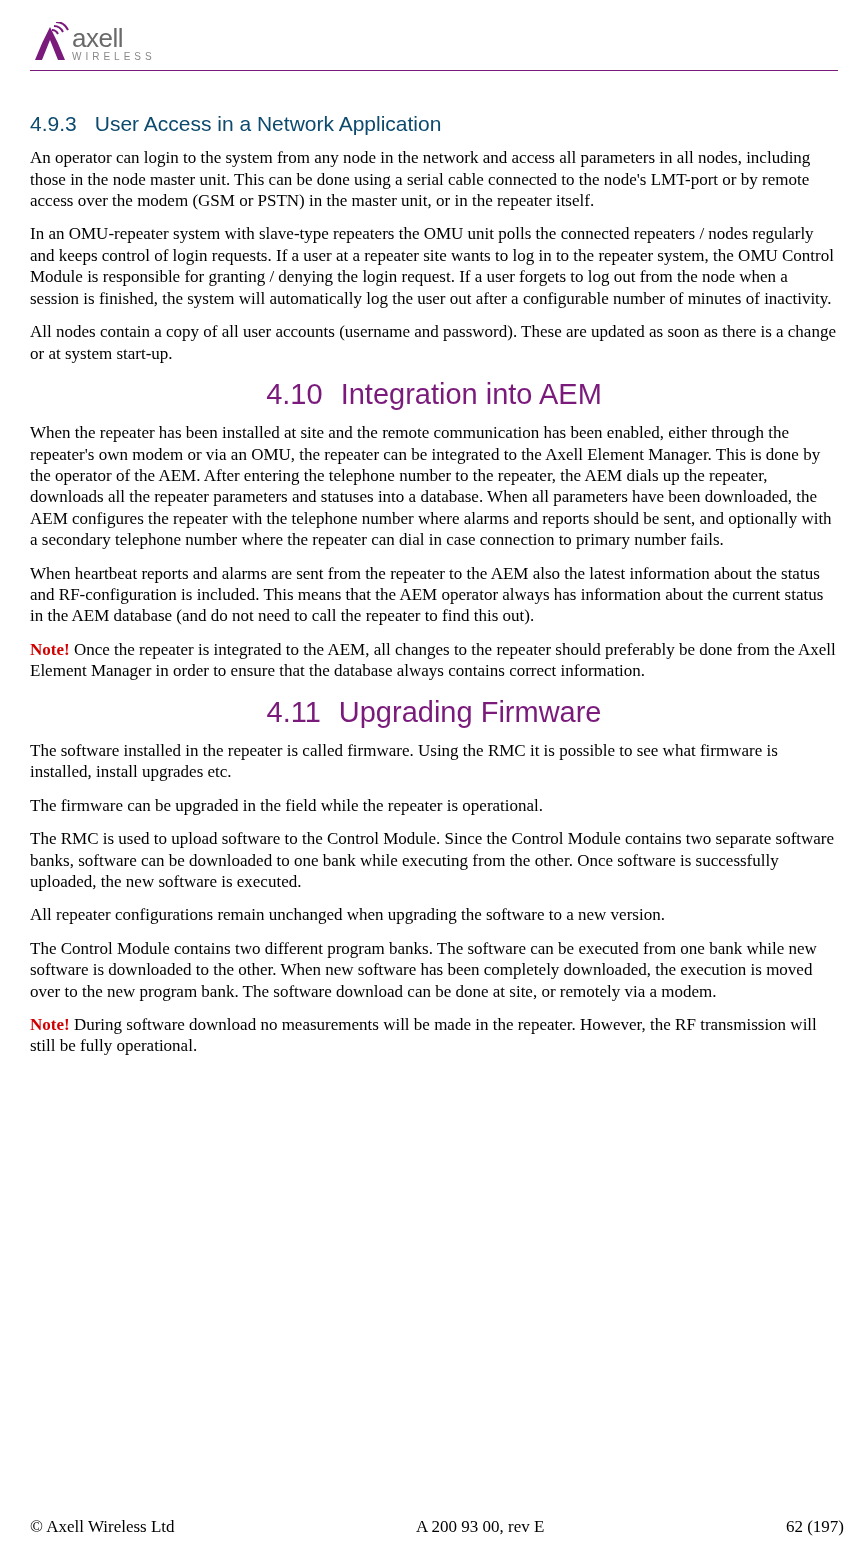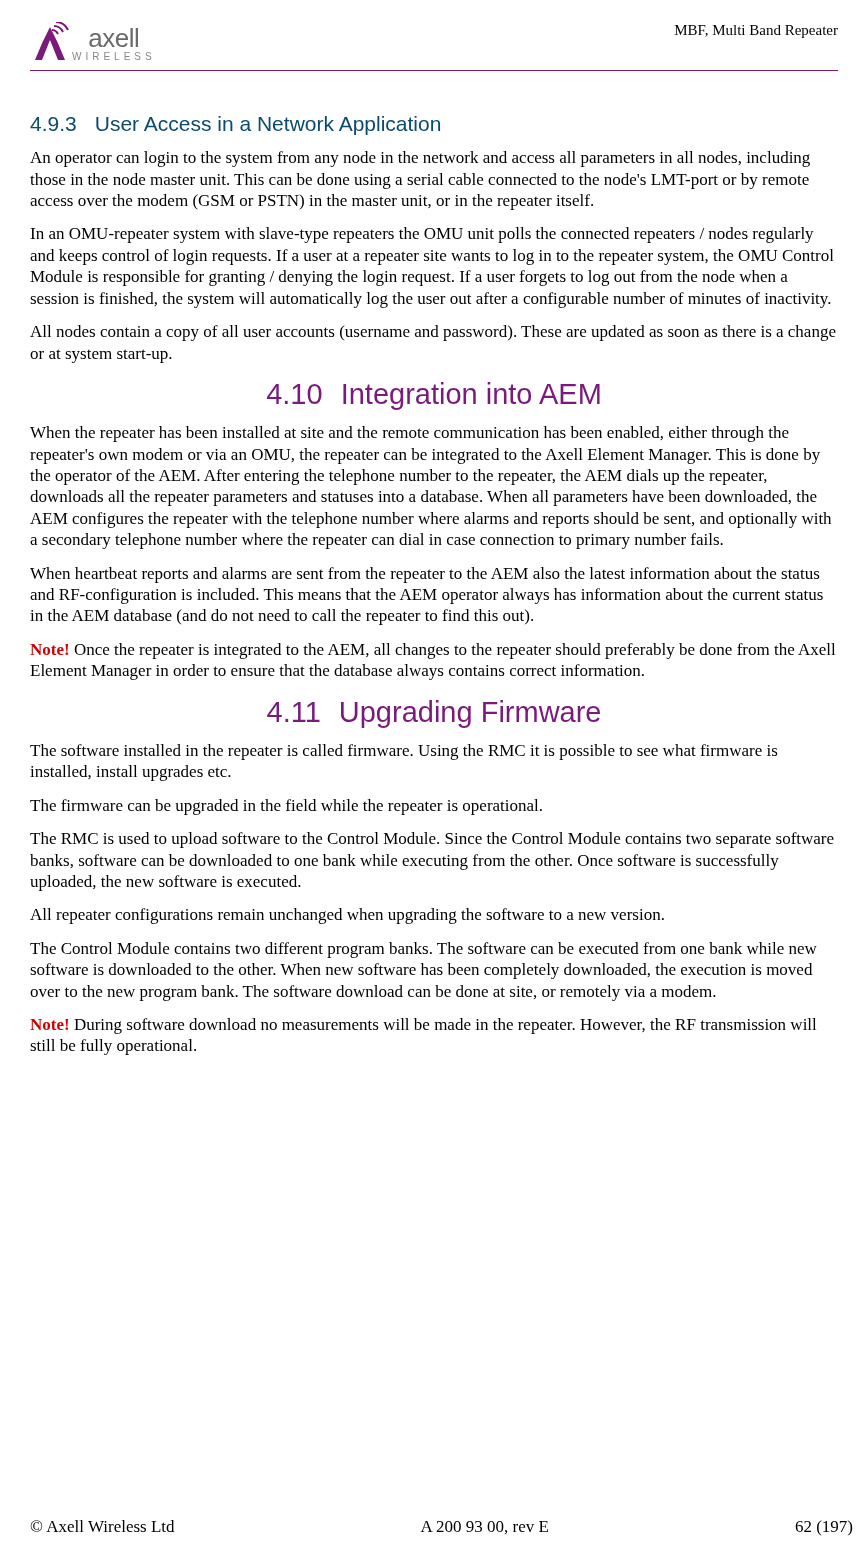--- a/index.html
+++ b/index.html
@@ -36,21 +36,20 @@
       flex-direction: column;
       line-height: 1;
       margin-top: 2px;
     }
     .logo-text .axell {
       font-family: Arial, Helvetica, sans-serif;
       font-size: 26px;
       font-weight: 300;
       letter-spacing: -0.5px;
       color: #6a6a6a;
-      text-align: center;
     }
     .logo-text .wireless {
       font-family: Arial, Helvetica, sans-serif;
       font-size: 10px;
       letter-spacing: 4px;
       color: #888888;
       margin-top: 1px;
     }
     .header-right {
       text-align: right;
@@ -105,21 +104,21 @@
       line-height: 1.26;
     }
     .note-label {
       color: #d10000;
       font-weight: bold;
     }
     .footer {
       position: absolute;
       bottom: 24px;
       left: 30px;
-      right: 15px;
+      right: 24px;
       display: flex;
       justify-content: space-between;
       font-size: 17px;
     }
   </style>
 </head>
 <body>
 
 <div class="header">
   <div class="logo">
@@ -128,21 +127,20 @@
       <path d="M 22 8 Q 26 8 28 12" stroke="#7a1b7c" stroke-width="2" fill="none"></path>
       <path d="M 24 4 Q 30 4 33 10" stroke="#7a1b7c" stroke-width="2" fill="none"></path>
       <path d="M 26 0 Q 34 0 38 8" stroke="#7a1b7c" stroke-width="2" fill="none"></path>
     </svg>
     <div class="logo-text">
       <span class="axell">axell</span>
       <span class="wireless">WIRELESS</span>
     </div>
   </div>
   <div class="header-right">
-    <div class="product-line">MBF, Multi Band Repeater</div>
   </div>
 </div>
 <hr class="header-rule">
 
 <div class="content">
 
   <h2 class="section-title">
     <span class="num">4.9.3</span><span>User Access in a Network Application</span>
   </h2>
   <p>An operator can login to the system from any node in the network and access all parameters in all nodes, including those in the node master unit. This can be done using a serial cable connected to the node's LMT-port or by remote access over the modem (GSM or PSTN) in the master unit, or in the repeater itself.</p>

